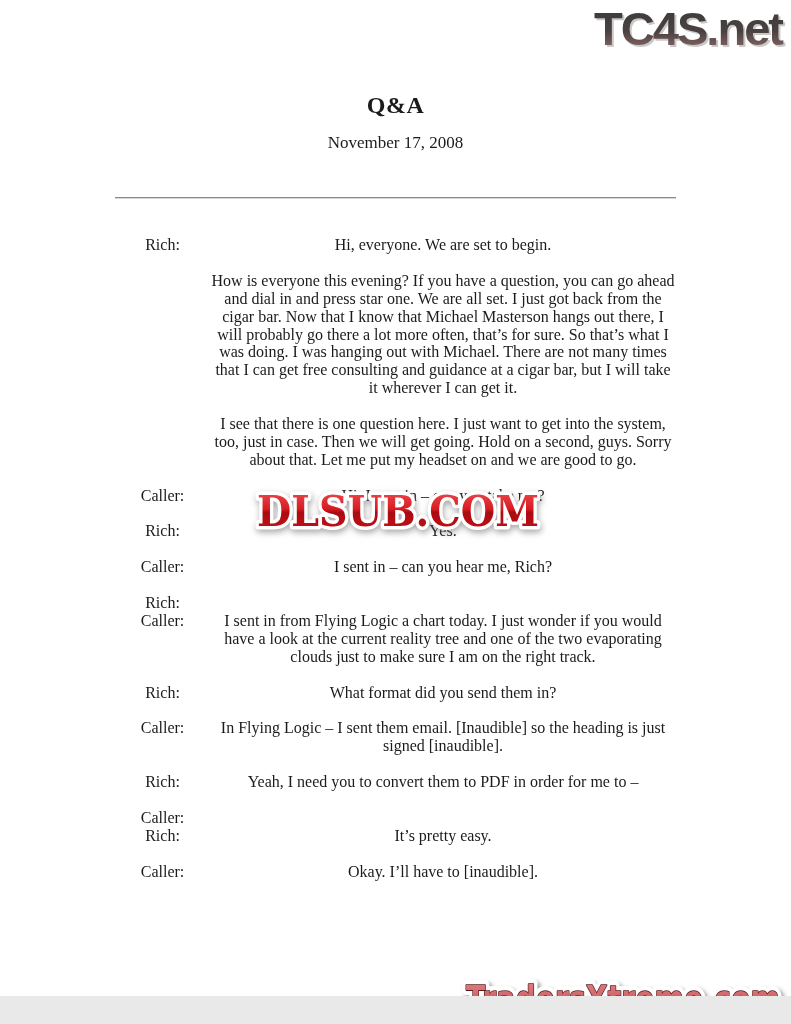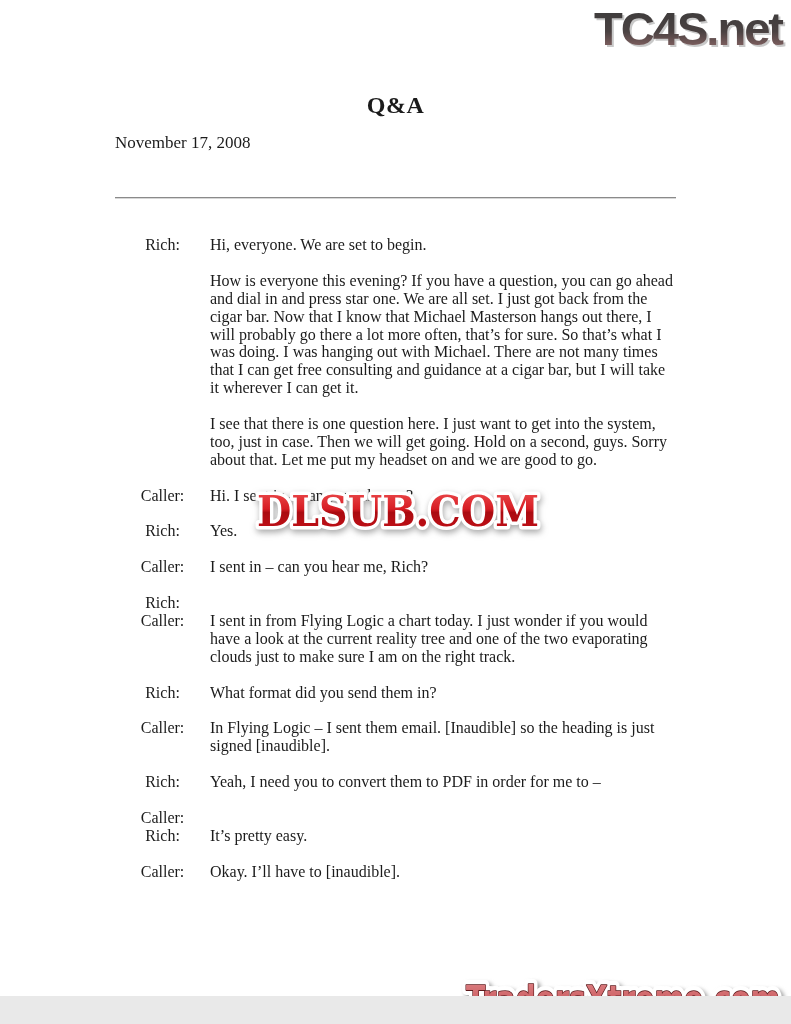--- a/index.html
+++ b/index.html
@@ -22,21 +22,21 @@
   }
   .title {
     margin-top: 92px;
     text-align: center;
     font-size: 24px;
     font-weight: bold;
     letter-spacing: 0.5px;
   }
   .date {
     margin-top: 14px;
-    text-align: left;
+    text-align: center;
     font-size: 17px;
   }
   .rule {
     margin-top: 44px;
     height: 2px;
     background: #8a8a8a;
     border-bottom: 1px solid #d7d7d7;
   }
   .transcript {
     margin-top: 37px;
@@ -44,21 +44,21 @@
     line-height: 17.9px;
   }
   .entry { display: flex; align-items: flex-start; }
   .speaker {
     flex: 0 0 95px;
     width: 95px;
     font-weight: normal;
     text-align: center;
   }
   .utterance { width: 466px; }
-  .utterance p { margin: 0 0 17.9px 0; }
+  .utterance p { margin: 0 0 17.9px 0; text-align: center; }
 
   
   .wm-top {
     position: absolute;
     top: 2px;
     right: 3px;
     filter: drop-shadow(2px 2px 0px #c9c9c9);
   }
   .tc4s-text {
     font-family: "Liberation Sans", sans-serif;

